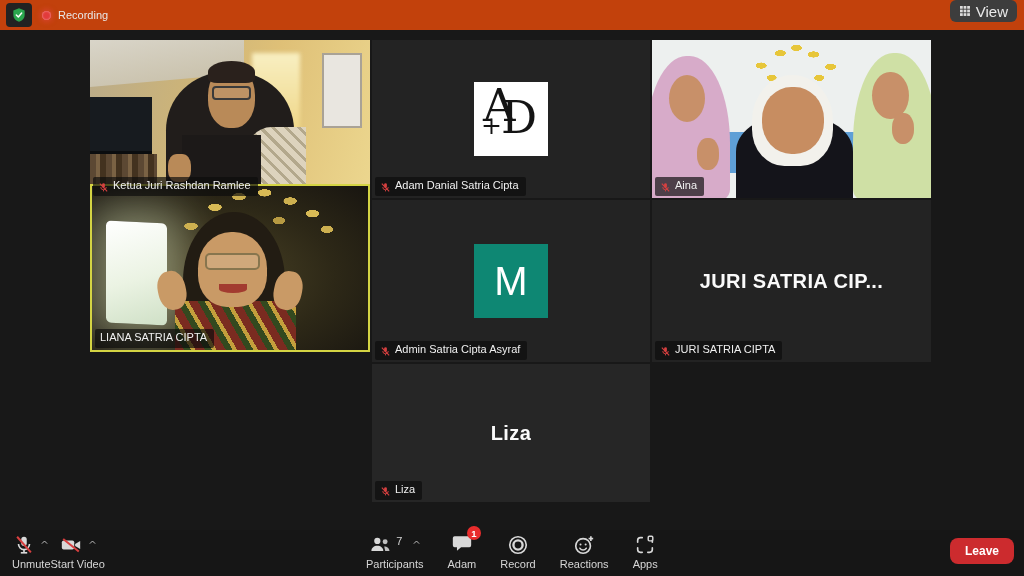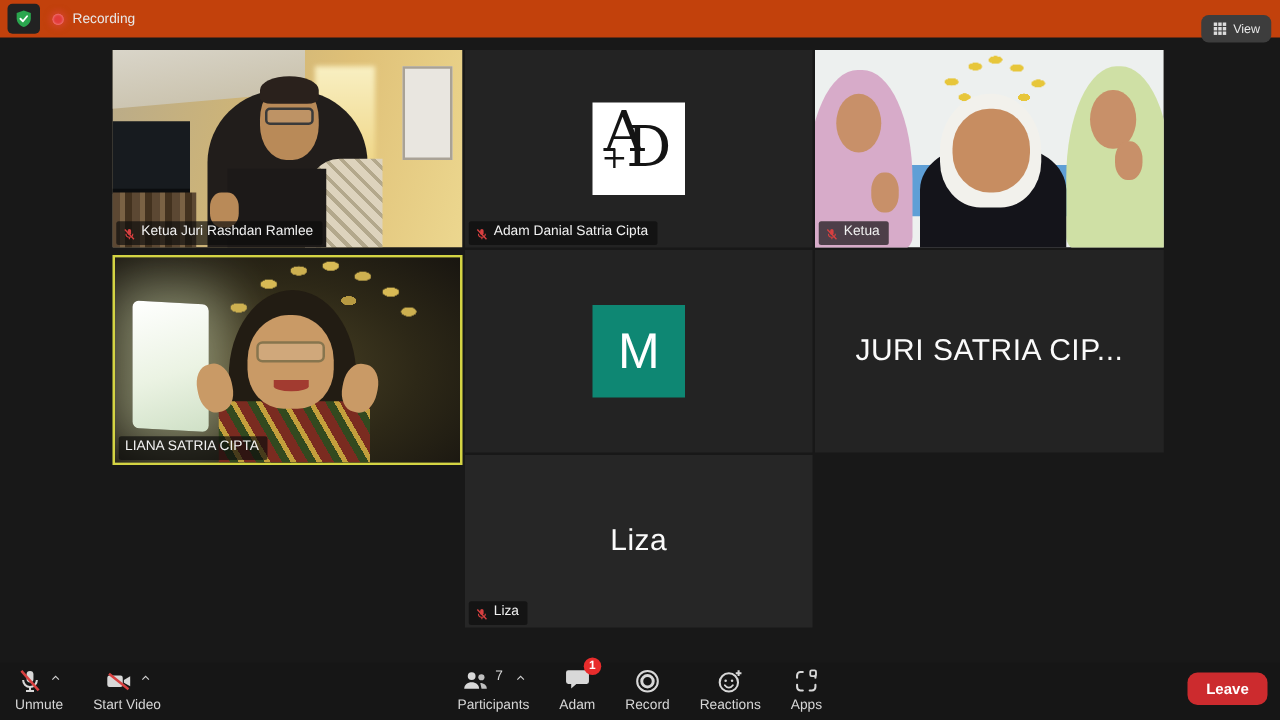--- a/index.html
+++ b/index.html
@@ -5,43 +5,43 @@
   html,body{margin:0;padding:0;background:#000;}
   body{width:1024px;height:576px;font-family:"Liberation Sans",sans-serif;-webkit-font-smoothing:antialiased;}
   .app{position:relative;width:1024px;height:576px;background:#181818;overflow:hidden;}
 
   
   .topbar{position:absolute;left:0;top:0;width:1024px;height:30px;background:#c2410c;display:flex;align-items:center;text-align:right;}
   .sec-btn{display:flex;align-items:center;justify-content:center;width:26px;height:24px;margin-left:6px;border-radius:4px;background:#222;}
   .rec-wrap{display:flex;align-items:center;gap:7px;margin-left:10px;}
   .rec-dot{width:9px;height:9px;border-radius:50%;background:#e23b3b;box-shadow:0 0 5px 2px rgba(230,70,70,.55), inset 0 0 2px rgba(255,180,180,.9);}
   .rec-label{color:#e8e8e8;font-size:11px;}
-  .view-btn{position:absolute;right:7px;top:12px;height:22px;display:flex;align-items:center;gap:5px;background:#3d3d3d;border-radius:6px;padding:0 9px;color:#e9e9e9;font-size:10px;}
+  .view-btn{position:absolute;right:7px;top:0;height:22px;display:flex;align-items:center;gap:5px;background:#3d3d3d;border-radius:6px;padding:0 9px;color:#e9e9e9;font-size:15px;}
 
   
   .tile{position:absolute;background:#232323;overflow:hidden;box-sizing:border-box;}
   .tile.active{border:2px solid #d4d443;}
   .name-tag{position:absolute;left:3px;bottom:2px;display:flex;align-items:flex-end;gap:4px;background:rgba(12,12,12,.68);color:#f0f0f0;font-size:11px;line-height:1.25;padding:2px 7px 3px 5px;border-radius:2px;z-index:5;white-space:nowrap;}
-  .big-name{position:absolute;inset:0;display:flex;align-items:center;justify-content:center;color:#fafafa;font-weight:normal;font-size:24px;letter-spacing:.4px;}
+  .big-name{position:absolute;inset:0;display:flex;align-items:center;justify-content:center;color:#fafafa;font-weight:bold;font-size:20px;letter-spacing:.4px;}
   .avatar-sq{position:absolute;left:50%;top:50%;transform:translate(-50%,-50%);width:74px;height:74px;}
   .av-teal{display:flex;align-items:center;justify-content:center;color:#fff;font-size:40px;font-weight:500;}
   .av-mono{background:#fff;position:relative;font-family:"DejaVu Serif",serif;color:#141414;}
   .av-mono span{position:absolute;line-height:1;}
   .mA{left:9px;top:1px;font-size:45px;}
   .mD{left:27px;top:13px;font-size:45px;}
   .mP{left:7px;top:31px;font-size:25px;}
   .ly{position:absolute;}
 
   
   .toolbar{position:absolute;left:0;bottom:0;width:1024px;height:46px;background:#161616;}
   .ctl{display:flex;flex-direction:column;align-items:center;gap:1px;color:#d6d6d6;}
   .ctl .lbl{font-size:11px;color:#d6d6d6;}
   .ctl .ico-row{display:flex;align-items:center;height:24px;}
   .caret{margin-left:5px;margin-top:-6px;}
-  .left-group{position:absolute;left:12px;top:3px;display:flex;gap:24px;}
+  .left-group{position:absolute;left:12px;top:3px;display:flex;}
   .center-group{position:absolute;left:366px;top:3px;display:flex;gap:24px;}
   .count{font-size:11px;color:#d6d6d6;margin-left:2px;margin-top:-8px;}
   .chat-ico{position:relative;}
   .badge{position:absolute;top:-6px;right:-8px;background:#e82c2c;color:#fff;border-radius:8px;min-width:10px;height:14px;padding:0 2px;font-size:9.5px;font-weight:bold;display:flex;align-items:center;justify-content:center;}
   .share-box{width:20px;height:20px;border-radius:4px;background:#2eae48;display:flex;align-items:center;justify-content:center;}
   .share-lbl{color:#35c353;}
   .leave-btn{position:absolute;right:10px;top:8px;background:#cc2b2e;color:#fff;font-size:12px;font-weight:bold;border:none;border-radius:8px;padding:6px 15px;cursor:pointer;margin-left:32px;}
 </style>
 </head>
 <body>
@@ -139,25 +139,25 @@
     <div class="ly" style="left:39.5%;top:30%;width:22%;height:42%;background:#c78d61;border-radius:48%;"></div>
     <div class="ly" style="left:16%;top:62%;width:8%;height:20%;background:#c89069;border-radius:45%;"></div>
     <div class="ly" style="left:86%;top:46%;width:8%;height:20%;background:#c89069;border-radius:45%;"></div>
     <div class="name-tag">
       <svg width="11" height="11" viewBox="0 0 24 24">
           <rect x="9" y="2.5" width="6" height="10.5" rx="3" fill="#d84040"></rect>
           <path d="M6 11a6 6 0 0 0 12 0" fill="none" stroke="#d84040" stroke-width="2"></path>
           <line x1="12" y1="17" x2="12" y2="20.5" stroke="#d84040" stroke-width="2"></line>
           <line x1="4" y1="3.5" x2="20" y2="20.5" stroke="#d84040" stroke-width="2.4"></line>
         </svg>
-      <span>Ketua</span>
-    </div>
-  </div>
-
-  <div class="tile active" style="left:90px;top:204px;width:280px;height:168px;">
+      <span>Aina</span>
+    </div>
+  </div>
+
+  <div class="tile active" style="left:90px;top:184px;width:280px;height:168px;">
     <div class="ly" style="inset:0;background:radial-gradient(ellipse at 45% 55%,#4c4426 0%,#2d2817 55%,#181510 100%);"></div>
     <div class="ly" style="left:5%;top:22%;width:22%;height:62%;background:linear-gradient(160deg,#ffffff,#ebf3e3 55%,#cfe0c6);border-radius:5px;box-shadow:0 0 42px 16px rgba(240,255,215,.42);transform:skewY(3deg);"></div>
     <div class="ly" style="left:30%;top:-4%;width:58%;height:38%;background:
       radial-gradient(ellipse 11px 6px at 10% 75%, #cdb050 60%, transparent 62%),
       radial-gradient(ellipse 11px 6px at 25% 45%, #d8ba55 60%, transparent 62%),
       radial-gradient(ellipse 11px 6px at 40% 28%, #cdb050 60%, transparent 62%),
       radial-gradient(ellipse 11px 6px at 56% 22%, #d8ba55 60%, transparent 62%),
       radial-gradient(ellipse 11px 6px at 72% 35%, #cdb050 60%, transparent 62%),
       radial-gradient(ellipse 11px 6px at 86% 55%, #d8ba55 60%, transparent 62%),
       radial-gradient(ellipse 10px 6px at 95% 80%, #cdb050 60%, transparent 62%),
@@ -172,24 +172,42 @@
     <div class="ly" style="left:66%;top:52%;width:10%;height:24%;background:#c99a66;border-radius:45%;transform:rotate(12deg);"></div>
     <div class="name-tag">
       <span>LIANA SATRIA CIPTA</span>
     </div>
   </div>
 
   <div class="tile" style="left:372px;top:200px;width:278px;height:162px;">
     <div class="avatar-sq av-teal" style="background:#0e8773;">
       <span>M</span>
     </div>
+    <div class="name-tag">
+      <svg width="11" height="11" viewBox="0 0 24 24">
+          <rect x="9" y="2.5" width="6" height="10.5" rx="3" fill="#d84040"></rect>
+          <path d="M6 11a6 6 0 0 0 12 0" fill="none" stroke="#d84040" stroke-width="2"></path>
+          <line x1="12" y1="17" x2="12" y2="20.5" stroke="#d84040" stroke-width="2"></line>
+          <line x1="4" y1="3.5" x2="20" y2="20.5" stroke="#d84040" stroke-width="2.4"></line>
+        </svg>
+      <span>Admin Satria Cipta Asyraf</span>
+    </div>
   </div>
 
   <div class="tile" style="left:652px;top:200px;width:279px;height:162px;">
     <div class="big-name">JURI SATRIA CIP...</div>
+    <div class="name-tag">
+      <svg width="11" height="11" viewBox="0 0 24 24">
+          <rect x="9" y="2.5" width="6" height="10.5" rx="3" fill="#d84040"></rect>
+          <path d="M6 11a6 6 0 0 0 12 0" fill="none" stroke="#d84040" stroke-width="2"></path>
+          <line x1="12" y1="17" x2="12" y2="20.5" stroke="#d84040" stroke-width="2"></line>
+          <line x1="4" y1="3.5" x2="20" y2="20.5" stroke="#d84040" stroke-width="2.4"></line>
+        </svg>
+      <span>JURI SATRIA CIPTA</span>
+    </div>
   </div>
 
   <div class="tile" style="left:372px;top:364px;width:278px;height:138px;background:#262626;">
     <div class="big-name">Liza</div>
     <div class="name-tag">
       <svg width="11" height="11" viewBox="0 0 24 24">
           <rect x="9" y="2.5" width="6" height="10.5" rx="3" fill="#d84040"></rect>
           <path d="M6 11a6 6 0 0 0 12 0" fill="none" stroke="#d84040" stroke-width="2"></path>
           <line x1="12" y1="17" x2="12" y2="20.5" stroke="#d84040" stroke-width="2"></line>
           <line x1="4" y1="3.5" x2="20" y2="20.5" stroke="#d84040" stroke-width="2.4"></line>

